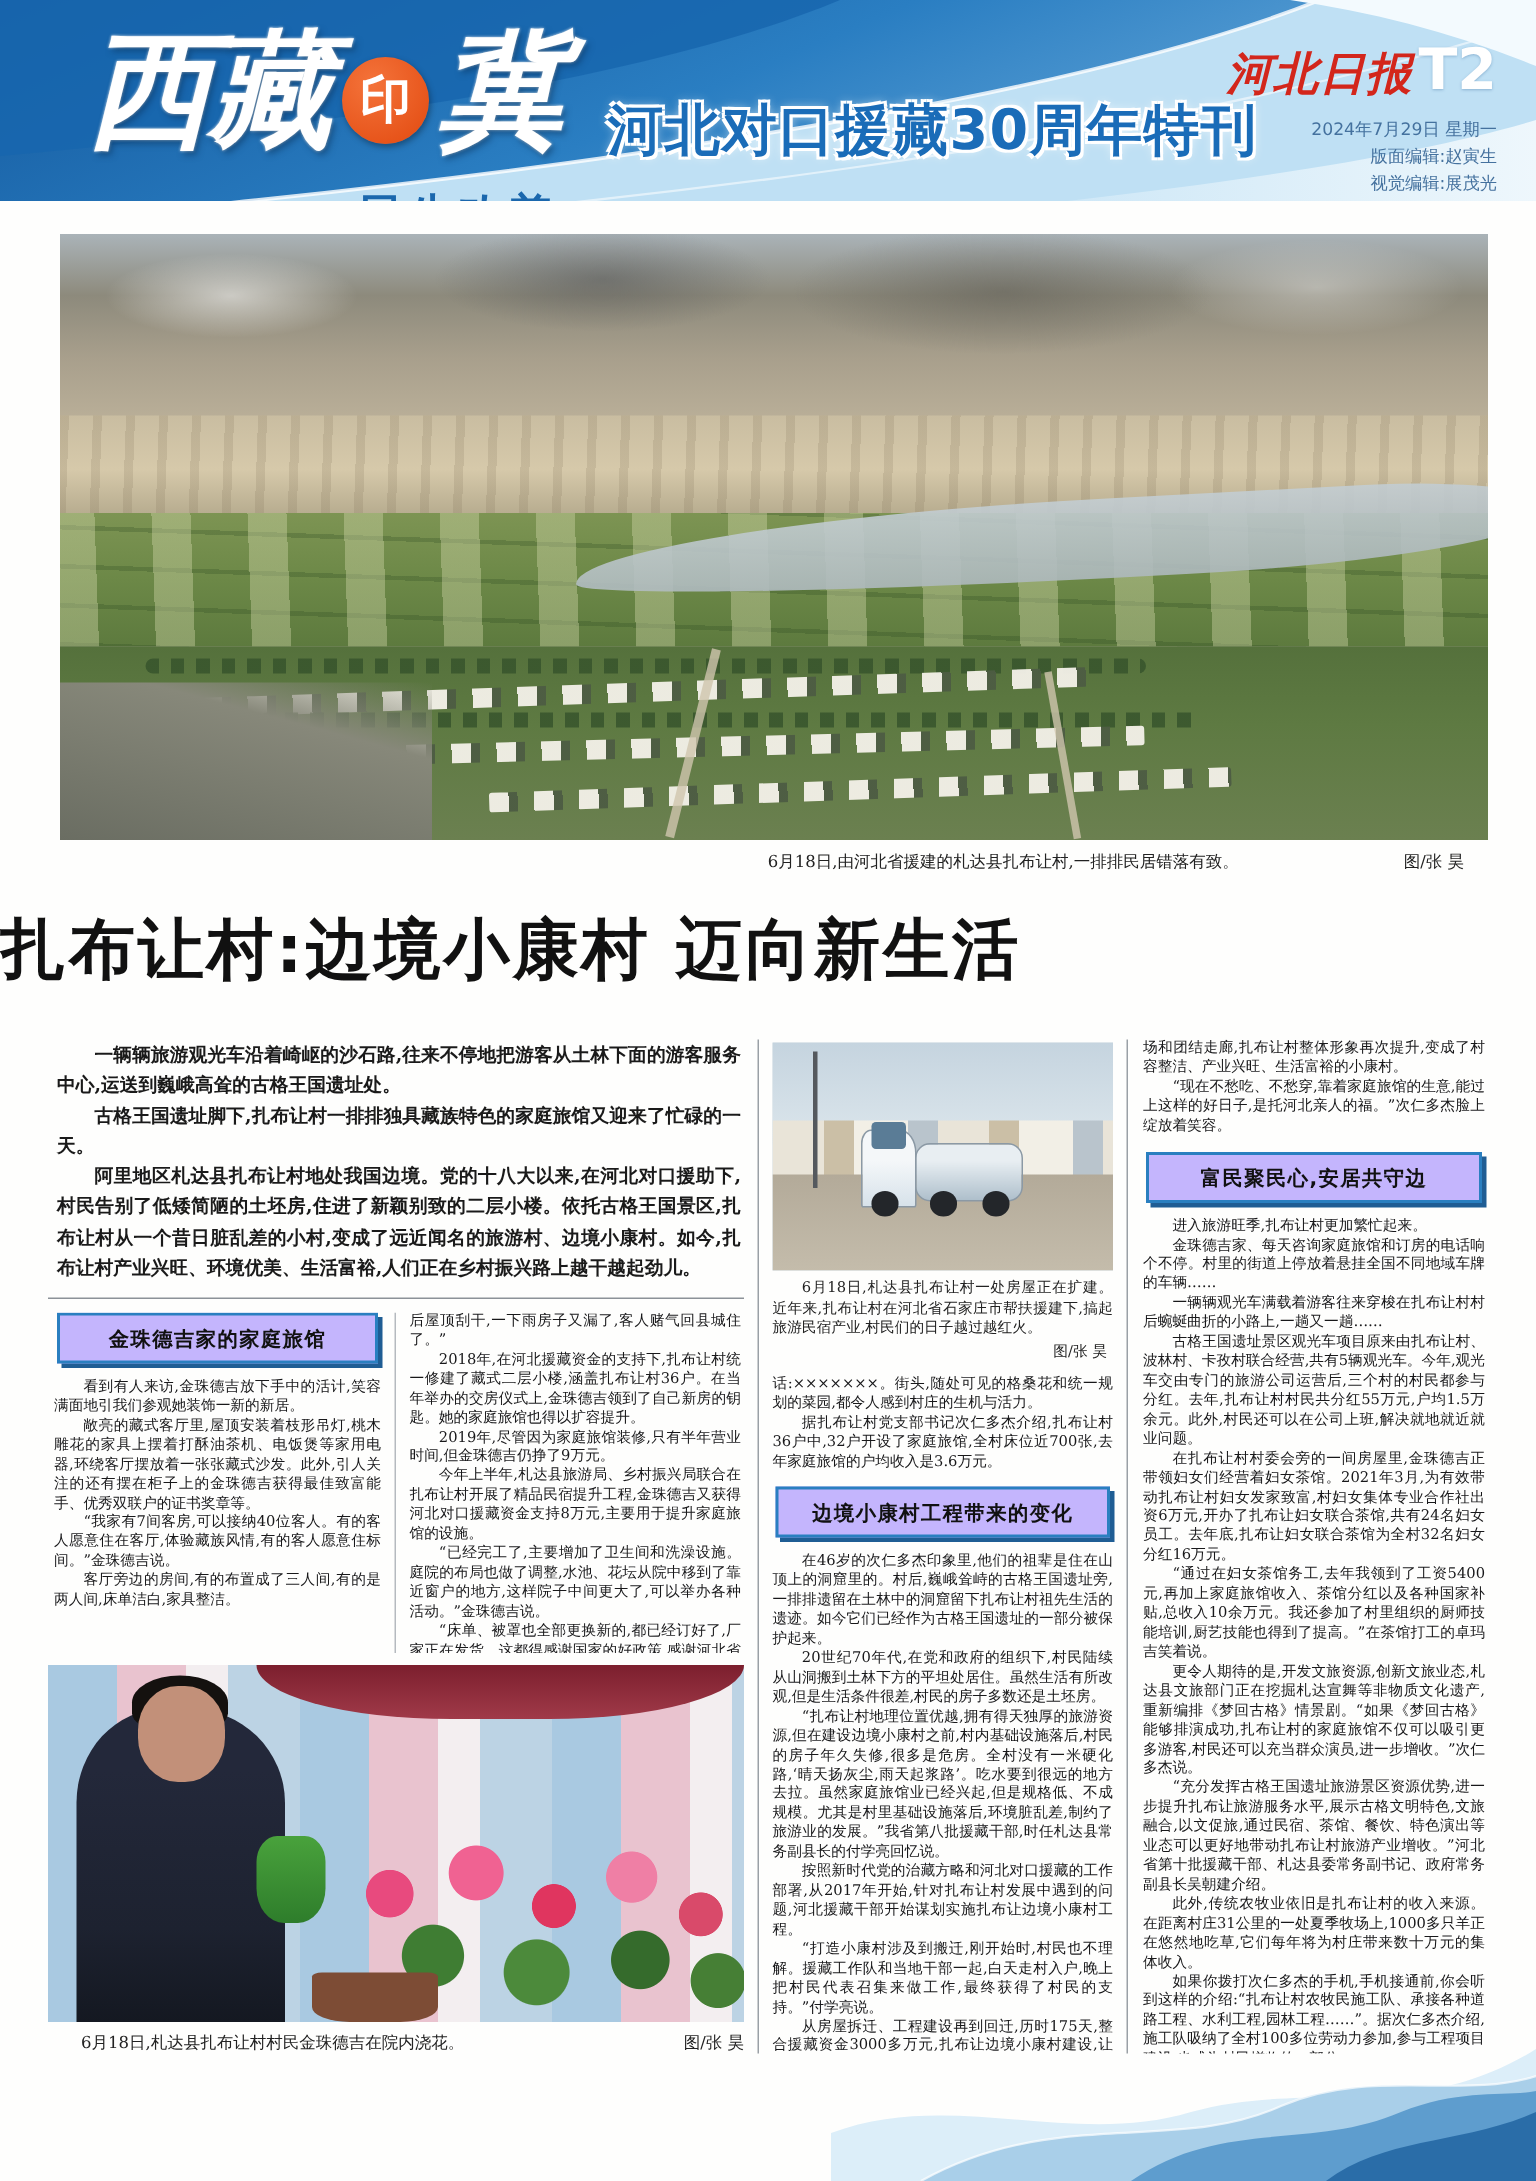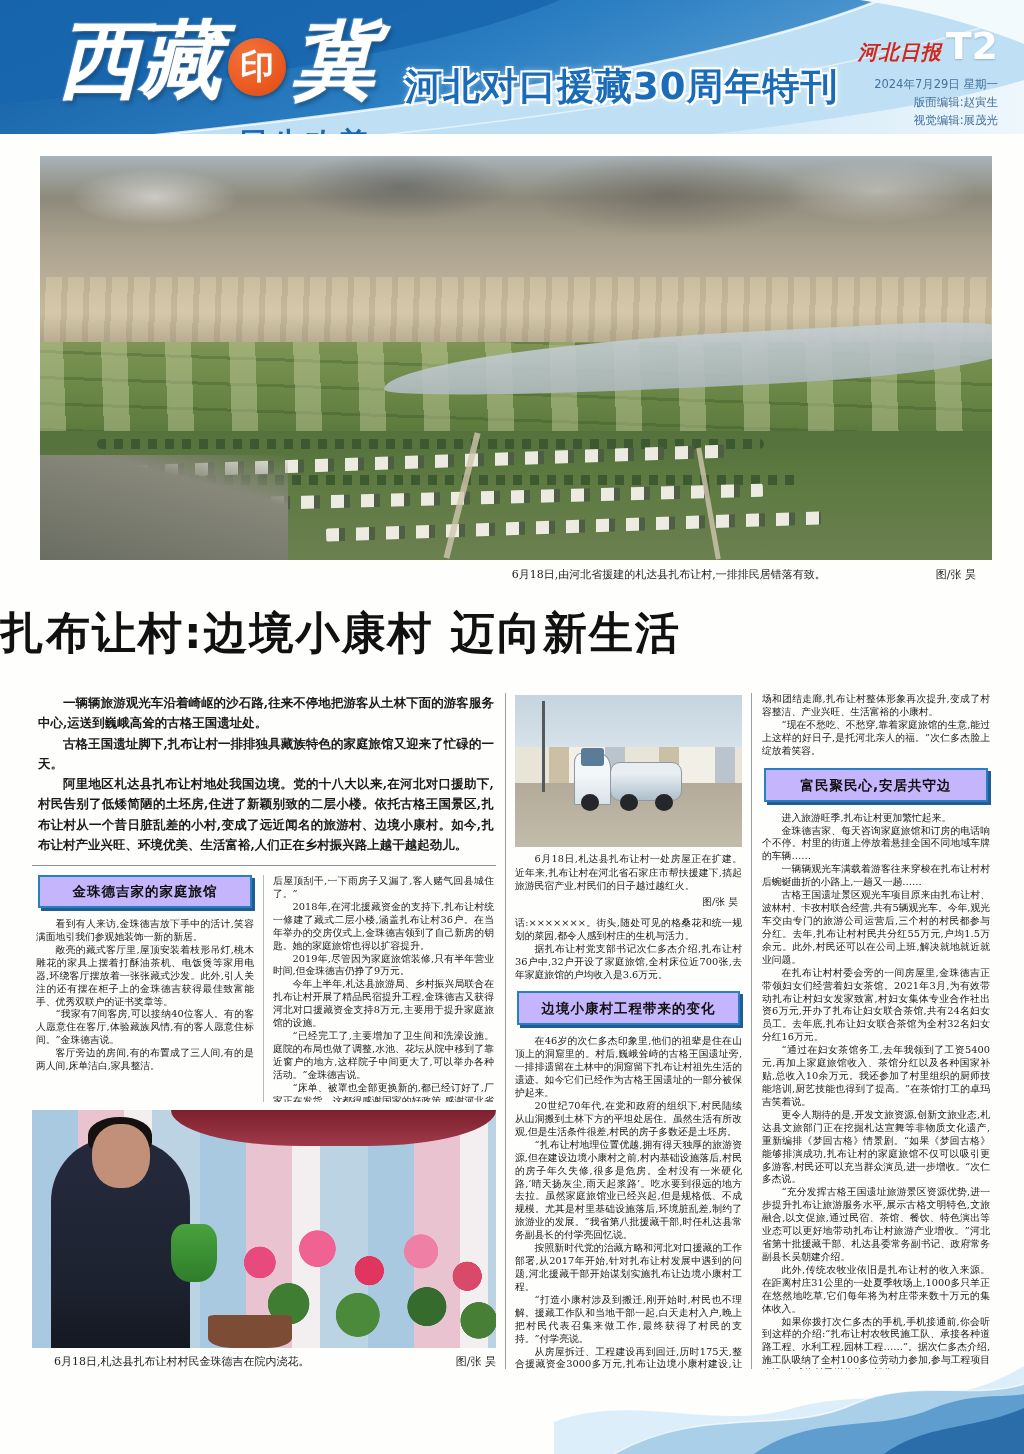--- a/index.html
+++ b/index.html
@@ -33,21 +33,21 @@
     text-shadow:-2px -2px 0 #fff, 2px -2px 0 #fff, -2px 2px 0 #fff, 2px 2px 0 #fff, 0 0 7px rgba(255,255,255,.9);
   }
   .section-row { position:absolute; left:150px; top:124px; z-index:3; display:flex; align-items:flex-start; }
   .wave-icon { margin-right:12px; }
   .section-label { font-size:30px; font-weight:bold; color:#1a67ad; letter-spacing:3px; }
   .section-underline { position:absolute; left:150px; top:168px; width:430px; height:2px; background:#2a7ec2; z-index:3; }
   .paper-block { position:absolute; right:26px; top:24px; z-index:3; text-align:right; }
   .paper-name-row { display:flex; align-items:baseline; justify-content:flex-end; }
   .paper-name {
     font-family:"DejaVu Serif", serif; font-style:italic; font-weight:bold;
-    color:#d3261b; font-size:20px; letter-spacing:1px;
+    color:#d3261b; font-size:30px; letter-spacing:1px;
   }
   .paper-page { color:#ffffff; font-size:38px; font-weight:bold; margin-left:4px; text-shadow:0 1px 2px rgba(60,110,160,.4); }
   .paper-meta { margin-top:8px; font-size:11.5px; color:#44719e; line-height:1.55; }
   
   .main-photo {
     position:relative; margin:22px 32px 0 40px; width:952px; height:404px;
     overflow:hidden; background:#9da089;
   }
   .mp-mountains { position:absolute; left:0; top:0; width:100%; height:34%;
     background:linear-gradient(180deg,#aab3b8 0%, #8d8a7c 30%, #a89f8c 60%, #bfb49c 100%); }
@@ -98,21 +98,21 @@
   .subcol.first { border-right:1px solid #b5babf; padding:0 9px 0 4px; }
   .subcol.second { padding:0 2px 0 9px; }
   .col3 { width:248px; border-right:1px solid #9aa0a6; padding:0 9px; overflow:hidden; }
   .col4 { width:242px; padding:0 2px 0 10px; overflow:hidden; position:relative; }
   .body-p { font-family:"DejaVu Serif", serif; font-size:9.8px; line-height:1.32;
     text-align:justify; text-indent:2em; color:#18181a; }
   .body-p.no-indent { text-indent:0; }
   .sec-box { border:2px solid #2a7fc0; background:#c4b5fd; box-shadow:3px 3px 0 #1f5d94;
     text-align:center; padding:5px 4px; margin:4px 2px 10px 2px; }
   .sec-box .sec-title { font-size:13.5px; font-weight:bold; color:#111; letter-spacing:1px; }
-  .subcol .sec-box { margin-top:0;font-family:Liberation Serif, serif; }
+  .subcol .sec-box { margin-top:0; }
   
   .photo2-block { flex:0 0 auto; margin-top:8px; }
   .photo2 { position:relative; width:100%; height:238px; overflow:hidden; background:#cfdfe8; }
   .p2-curtains { position:absolute; inset:0;
     background:repeating-linear-gradient(90deg,#a9c9e1 0 46px, #e9c3cf 46px 92px, #f3eef0 92px 120px, #bcd3e4 120px 168px); }
   .p2-valance { position:absolute; left:30%; top:0; width:70%; height:36px;
     background:linear-gradient(180deg,#7c1f2e,#a03a49); border-radius:0 0 40% 40%/0 0 100% 100%; }
   .p2-woman { position:absolute; left:4%; top:12%; width:30%; height:88%;
     background:linear-gradient(180deg,#23283a 20%, #1d2230 70%, #141821); border-radius:42% 46% 8% 8%/30% 30% 0 0; }
   .p2-head { position:absolute; left:13%; top:6%; width:58px; height:64px; background:#c29079;

